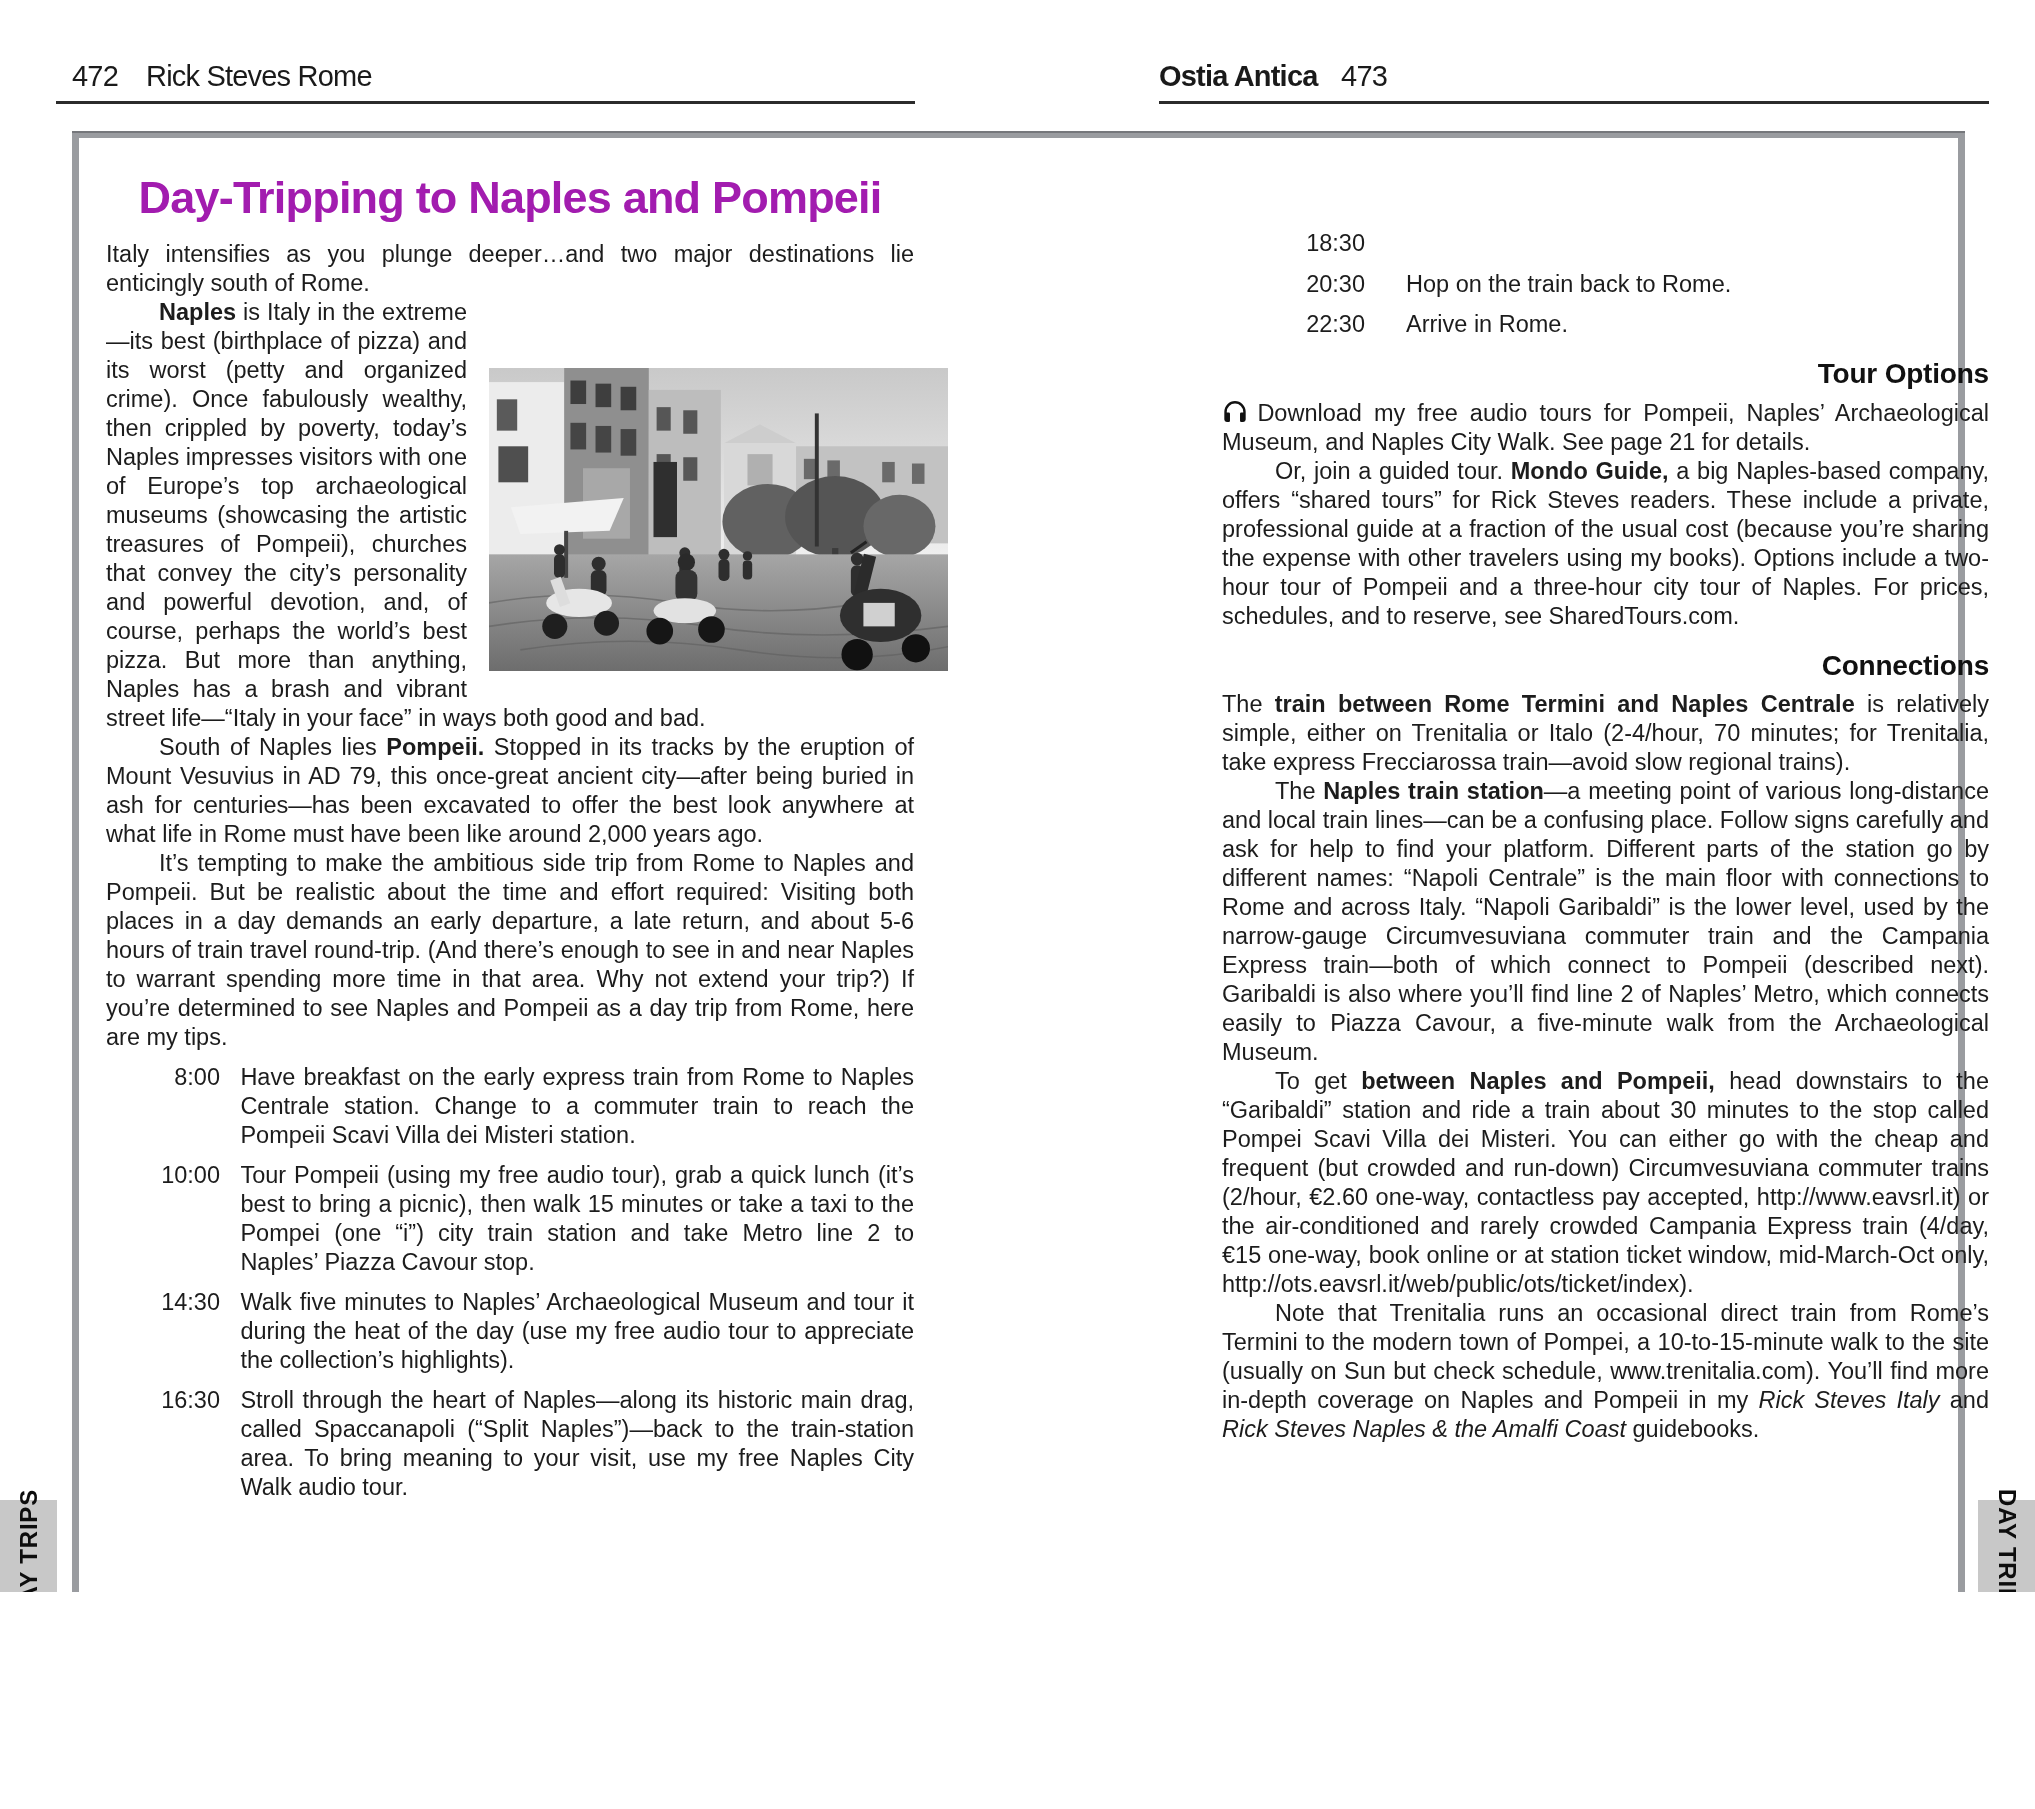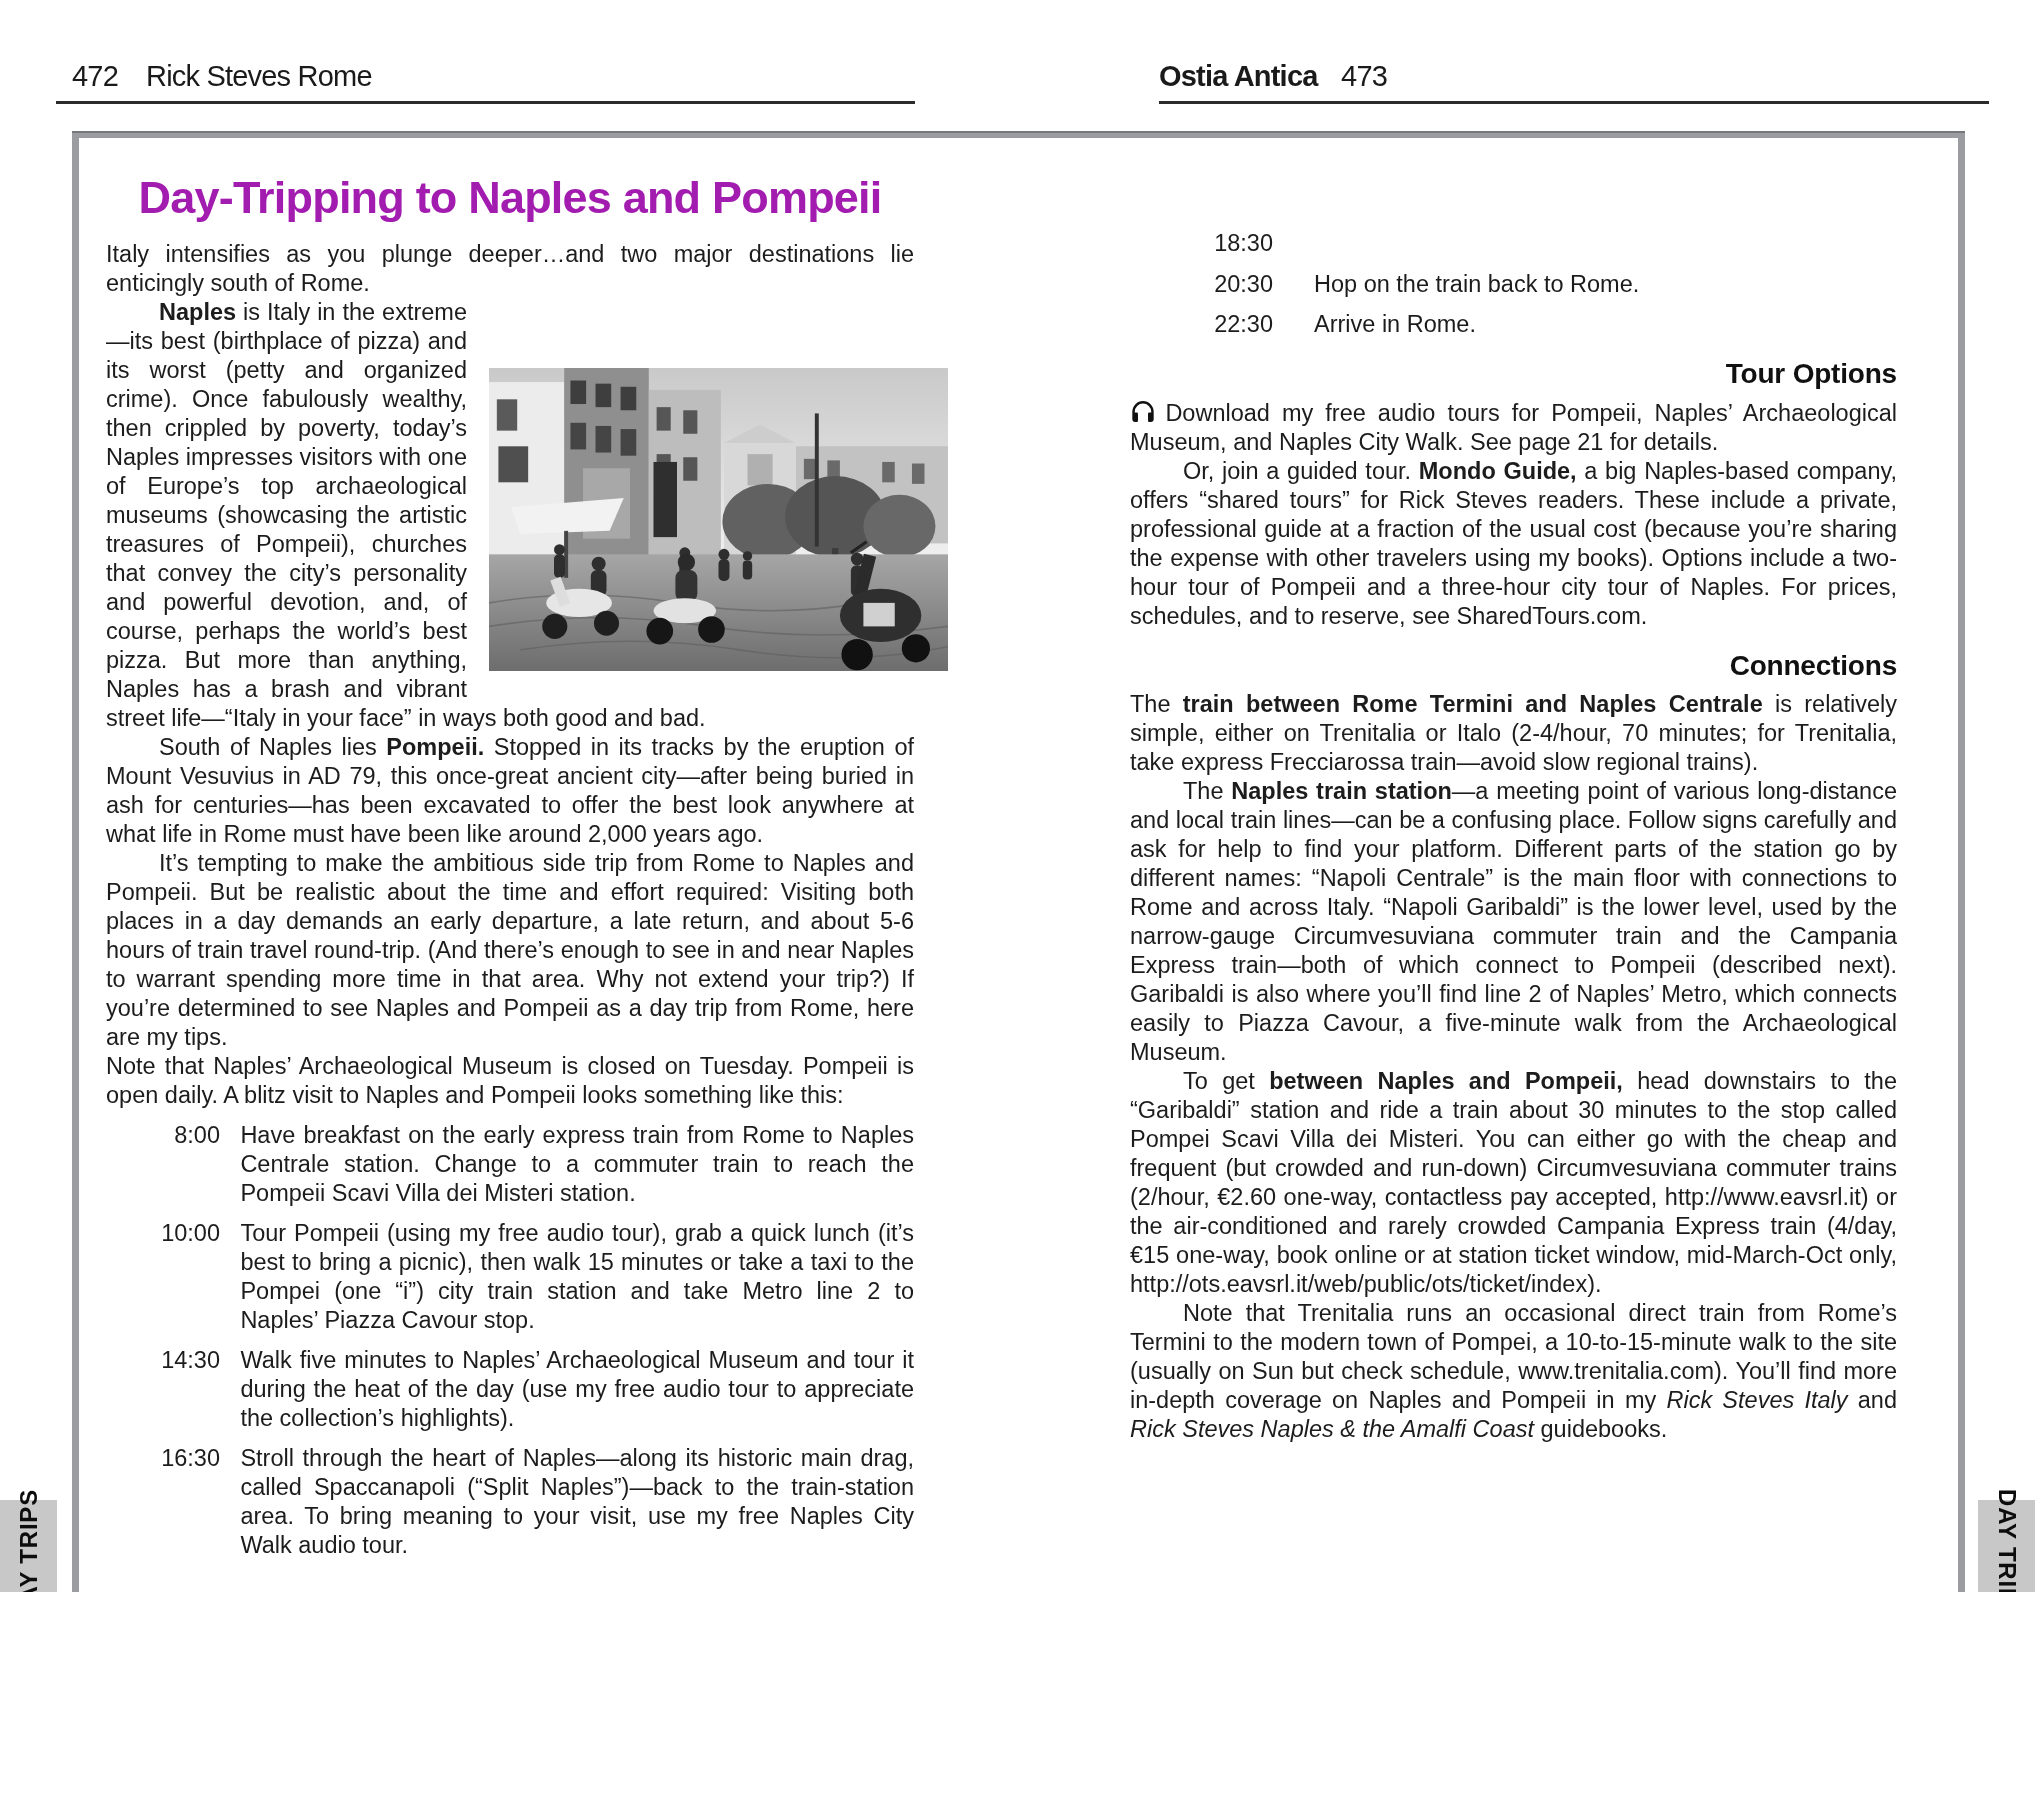--- a/index.html
+++ b/index.html
@@ -26,21 +26,21 @@
   .tab{position:absolute;width:57px;height:111px;background:#c8c8c8;
        display:flex;align-items:center;justify-content:center;overflow:visible;}
   .tab-left{left:0;top:1500px;}
   .tab-right{left:1978px;top:1500px;}
   .tab .txt{font-weight:bold;font-size:24px;letter-spacing:0.8px;color:#0d0d0d;white-space:nowrap;writing-mode:vertical-rl;}
   .tab-left .txt{transform:rotate(180deg);}
 
   
   .page{position:absolute;font-size:23.5px;line-height:29px;text-align:justify;}
   .page-left{left:106px;top:166px;width:808px;}
-  .page-right{left:1130px;top:229px;width:767px;}
+  .page-right{left:1222px;top:229px;width:767px;}
   .page p{margin:0;}
   .page p.ind{text-indent:53px;}
   .b{font-weight:bold;}
   .i{font-style:italic;}
 
   h1.title{font-size:45px;line-height:63px;font-weight:bold;color:#a21caf;
            text-align:center;margin:0 0 11px 0;letter-spacing:-0.8px;}
   h2.sec{font-size:28px;line-height:36px;font-weight:bold;color:#111;
          margin:17px 0 6.3px 0;letter-spacing:-0.2px;text-align:right;}
 
@@ -177,21 +177,20 @@
             <circle cx="545" cy="358" r="18" fill="#111111"></circle>
           <path d="M462,236 l20,-14" stroke="#222" stroke-width="4"></path>
         </g>
       </svg>
     </div>
 
     <p class="ind"><span class="b">Naples</span><span> is Italy in the extreme—its best (birthplace of pizza) and its worst (petty and organized crime). Once fabulously wealthy, then crippled by poverty, today’s Naples impresses visitors with one of Europe’s top archaeological museums (showcasing the artistic treasures of Pompeii), churches that convey the city’s personality and powerful devotion, and, of course, perhaps the world’s best pizza. But more than anything, Naples has a brash and vibrant street life—“Italy in your face” in ways both good and bad.</span></p>
     <p class="ind"><span>South of Naples lies </span><span class="b">Pompeii.</span><span> Stopped in its tracks by the eruption of Mount Vesuvius in AD 79, this once-great ancient city—after being buried in ash for centuries—has been excavated to offer the best look anywhere at what life in Rome must have been like around 2,000 years ago.</span></p>
     <p class="ind">It’s tempting to make the ambitious side trip from Rome to Naples and Pompeii. But be realistic about the time and effort required: Visiting both places in a day demands an early departure, a late return, and about 5-6 hours of train travel round-trip. (And there’s enough to see in and near Naples to warrant spending more time in that area. Why not extend your trip?) If you’re determined to see Naples and Pompeii as a day trip from Rome, here are my tips.</p>
 
-    <p>Note that Naples’ Archaeological Museum is closed on Tuesday. Pompeii is open daily. A blitz visit to Naples and Pompeii looks something like this:</p>
 
     <div class="sched">
       <div class="t">8:00</div>
       <div class="d">Have breakfast on the early express train from Rome to Naples Centrale station. Change to a commuter train to reach the Pompeii Scavi Villa dei Misteri station.</div>
     </div>
     <div class="sched">
       <div class="t">10:00</div>
       <div class="d">Tour Pompeii (using my free audio tour), grab a quick lunch (it’s best to bring a picnic), then walk 15 minutes or take a taxi to the Pompei (one “i”) city train station and take Metro line 2 to Naples’ Piazza Cavour stop.</div>
     </div>
     <div class="sched">

